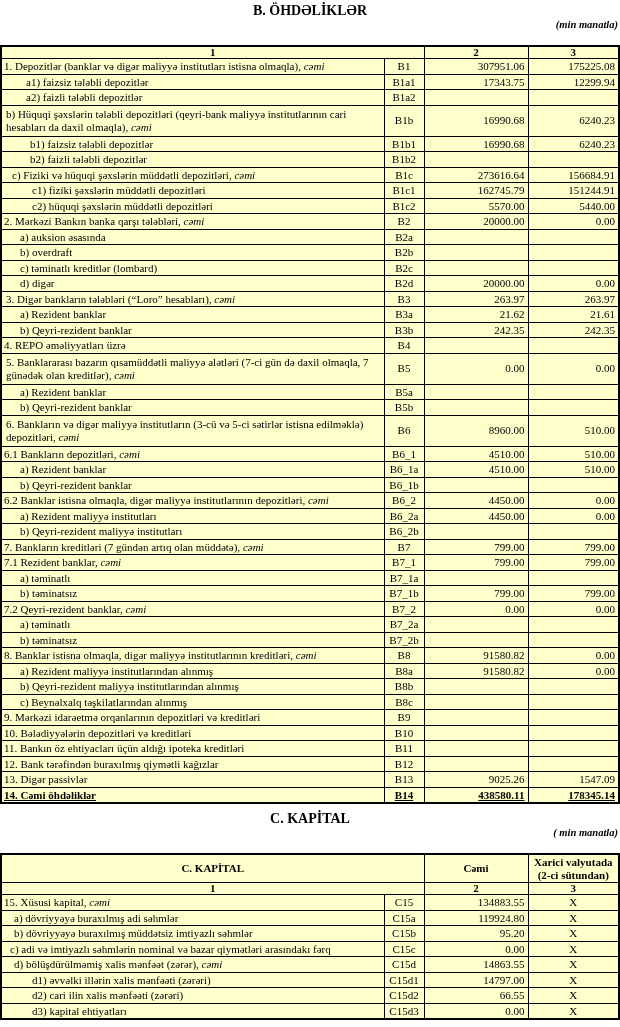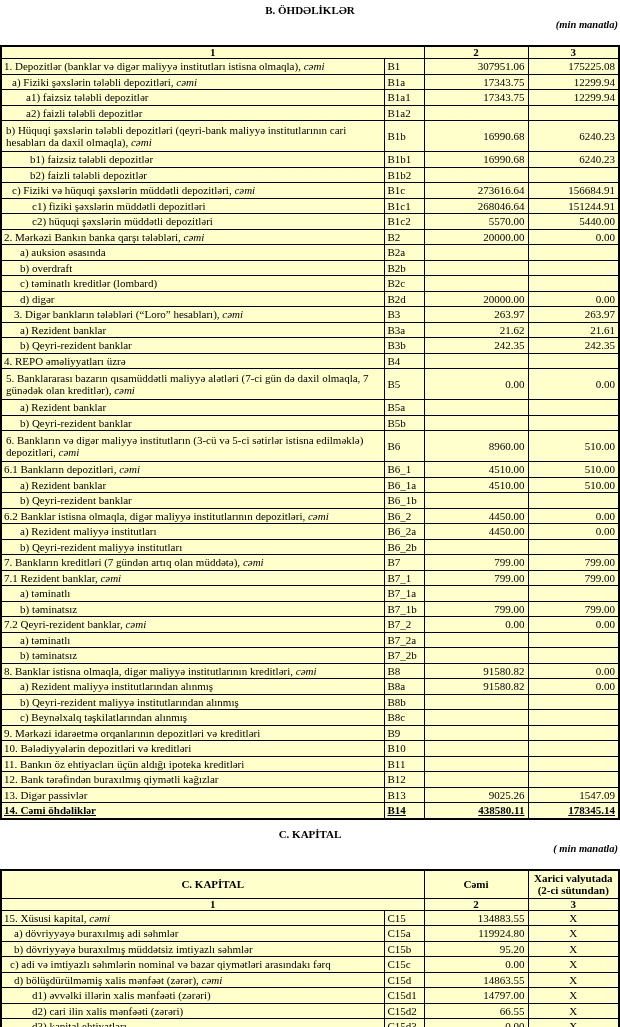--- a/index.html
+++ b/index.html
@@ -6,21 +6,21 @@
   body{
     width:620px;
     background:#ffffff;
     color:#000;
     font-family:"Liberation Serif", serif;
     -webkit-font-smoothing:antialiased;
   }
   .sec-title{
     text-align:center;
     font-weight:bold;
-    font-size:11px;
+    font-size:14px;
     line-height:17px;
     margin:2px 0 0 0;
   }
   .sec-title.second{margin-top:6px;}
   .unit-note{
     text-align:right;
     font-style:italic;
     font-weight:bold;
     font-size:10.5px;
     line-height:12px;
@@ -45,21 +45,21 @@
   td.hdr{
     font-weight:bold;
     text-align:center;
     font-size:11.5px;
     line-height:13px;
   }
   tr.hrow1 td{height:25px;}
   tr.hrow2 td{height:10px;line-height:11px;padding:0 3px;}
   td.lab{text-align:left;}
   td.lab i{font-style:italic;}
-  td.code{padding:1px 1px;}
+  td.code{text-align:center;padding:1px 1px;}
   td.val{text-align:right;}
   td.input{background:var(--input-bg,#ffffff);}
   td.xval{text-align:center;}
   tr.tall td{height:28px;}
   tr.boldrow td{font-weight:bold;text-decoration:underline;}
 </style>
 </head>
 <body>
 
 <section>
@@ -78,26 +78,20 @@
           <td class="hdr">2</td>
           <td class="hdr">3</td>
         </tr>
         <tr class="">
           <td class="lab" style="padding-left:2px"><span>1. Depozitlər (banklar və digər maliyyə institutları istisna olmaqla), </span><i>cəmi</i></td>
           <td class="code">B1</td>
           <td class="val">307951.06</td>
           <td class="val">175225.08</td>
         </tr>
         <tr class="">
-          <td class="lab" style="padding-left:10px"><span>a)  Fiziki şəxslərin tələbli depozitləri, </span><i>cəmi</i></td>
-          <td class="code">B1a</td>
-          <td class="val">17343.75</td>
-          <td class="val">12299.94</td>
-        </tr>
-        <tr class="">
           <td class="lab" style="padding-left:24px"><span>a1) faizsiz tələbli depozitlər</span></td>
           <td class="code">B1a1</td>
           <td class="val input">17343.75</td>
           <td class="val input">12299.94</td>
         </tr>
         <tr class="">
           <td class="lab" style="padding-left:24px"><span>a2) faizli tələbli depozitlər</span></td>
           <td class="code">B1a2</td>
           <td class="val input"></td>
           <td class="val input"></td>
@@ -122,21 +116,21 @@
         </tr>
         <tr class="">
           <td class="lab" style="padding-left:10px"><span>c) Fiziki və hüquqi şəxslərin müddətli depozitləri, </span><i>cəmi</i></td>
           <td class="code">B1c</td>
           <td class="val">273616.64</td>
           <td class="val">156684.91</td>
         </tr>
         <tr class="">
           <td class="lab" style="padding-left:30px"><span>c1) fiziki şəxslərin müddətli depozitləri</span></td>
           <td class="code">B1c1</td>
-          <td class="val input">268046.64</td>
+          <td class="val input">162745.79</td>
           <td class="val input">151244.91</td>
         </tr>
         <tr class="">
           <td class="lab" style="padding-left:30px"><span>c2) hüquqi şəxslərin müddətli depozitləri</span></td>
           <td class="code">B1c2</td>
           <td class="val input">5570.00</td>
           <td class="val input">5440.00</td>
         </tr>
         <tr class="">
           <td class="lab" style="padding-left:2px"><span>2. Mərkəzi Bankın banka qarşı tələbləri, </span><i>cəmi</i></td>
@@ -162,21 +156,21 @@
           <td class="val input"></td>
           <td class="val input"></td>
         </tr>
         <tr class="">
           <td class="lab" style="padding-left:18px"><span>d) digər</span></td>
           <td class="code">B2d</td>
           <td class="val input">20000.00</td>
           <td class="val input">0.00</td>
         </tr>
         <tr class="">
-          <td class="lab" style="padding-left:12px"><span>3. Digər bankların tələbləri (“Loro” hesabları), </span><i>cəmi</i></td>
+          <td class="lab" style="padding-left:4px"><span>3. Digər bankların tələbləri (“Loro” hesabları), </span><i>cəmi</i></td>
           <td class="code">B3</td>
           <td class="val">263.97</td>
           <td class="val">263.97</td>
         </tr>
         <tr class="">
           <td class="lab" style="padding-left:18px"><span>a) Rezident banklar</span></td>
           <td class="code">B3a</td>
           <td class="val input">21.62</td>
           <td class="val input">21.61</td>
         </tr>

